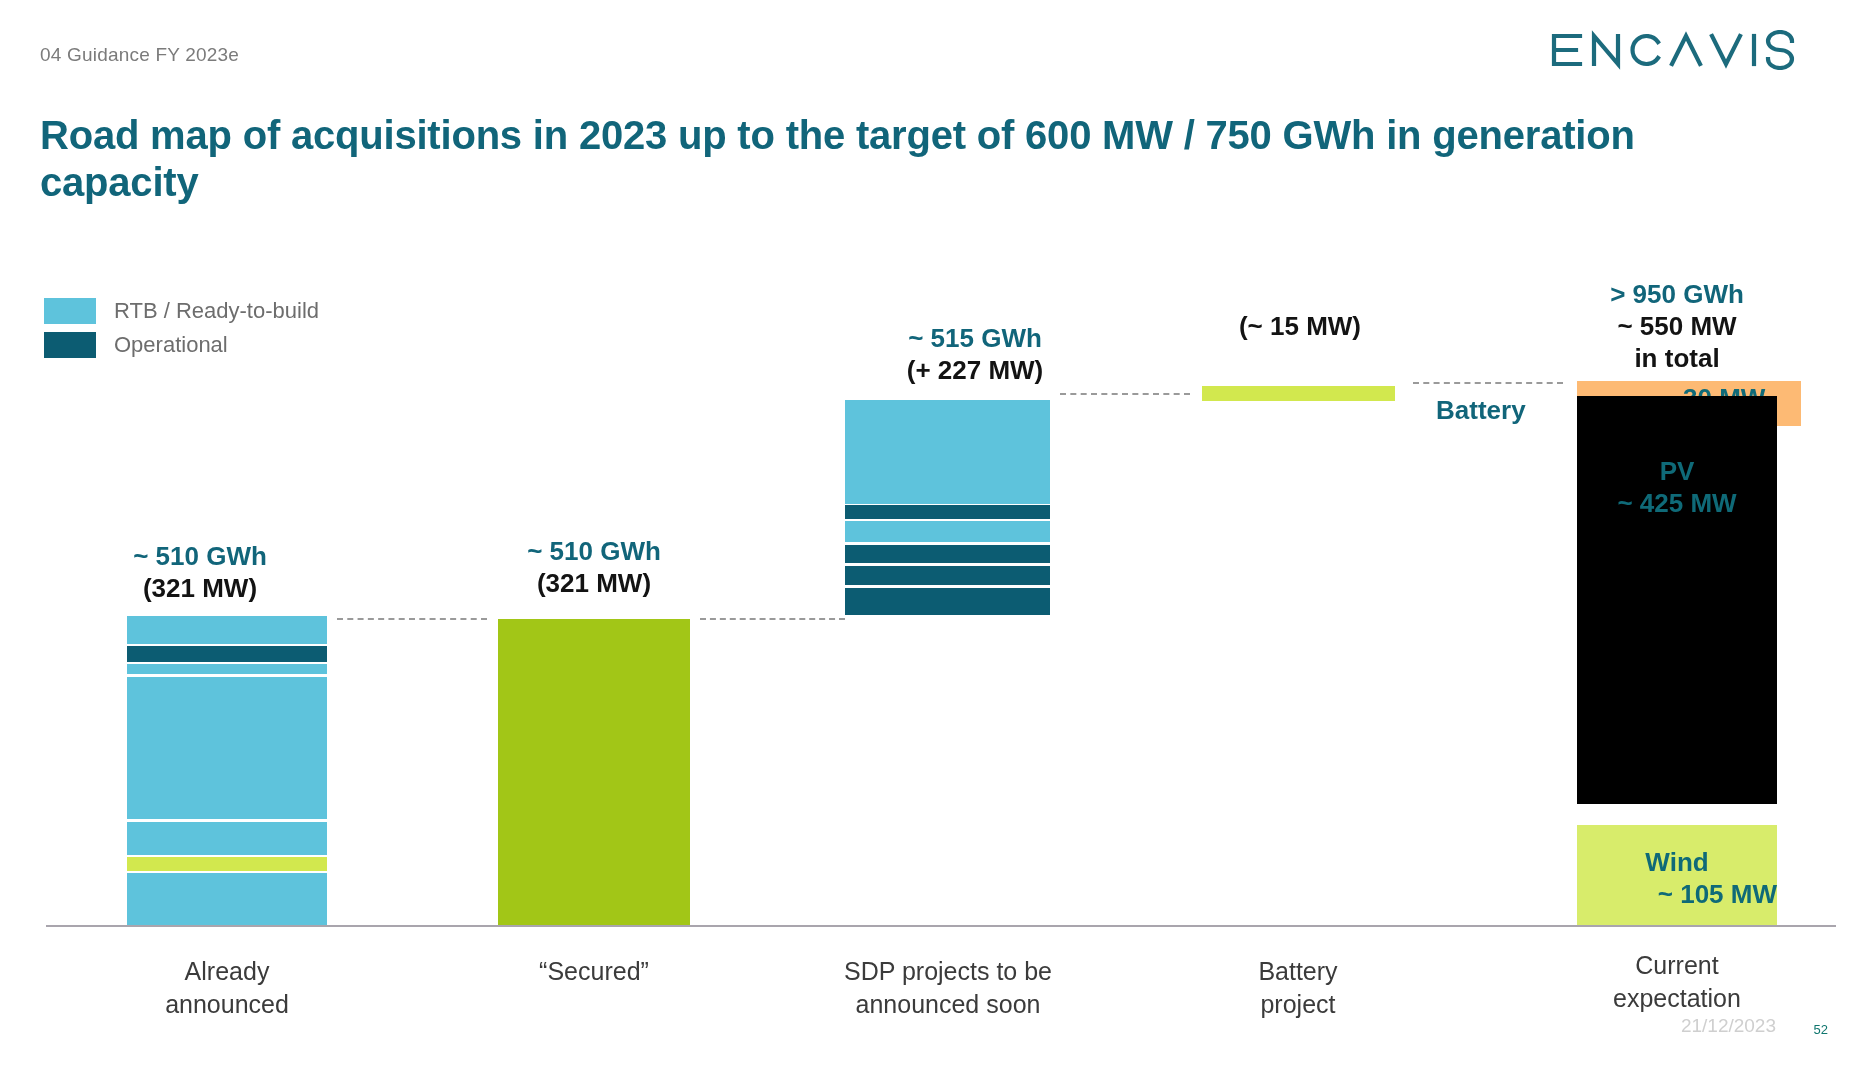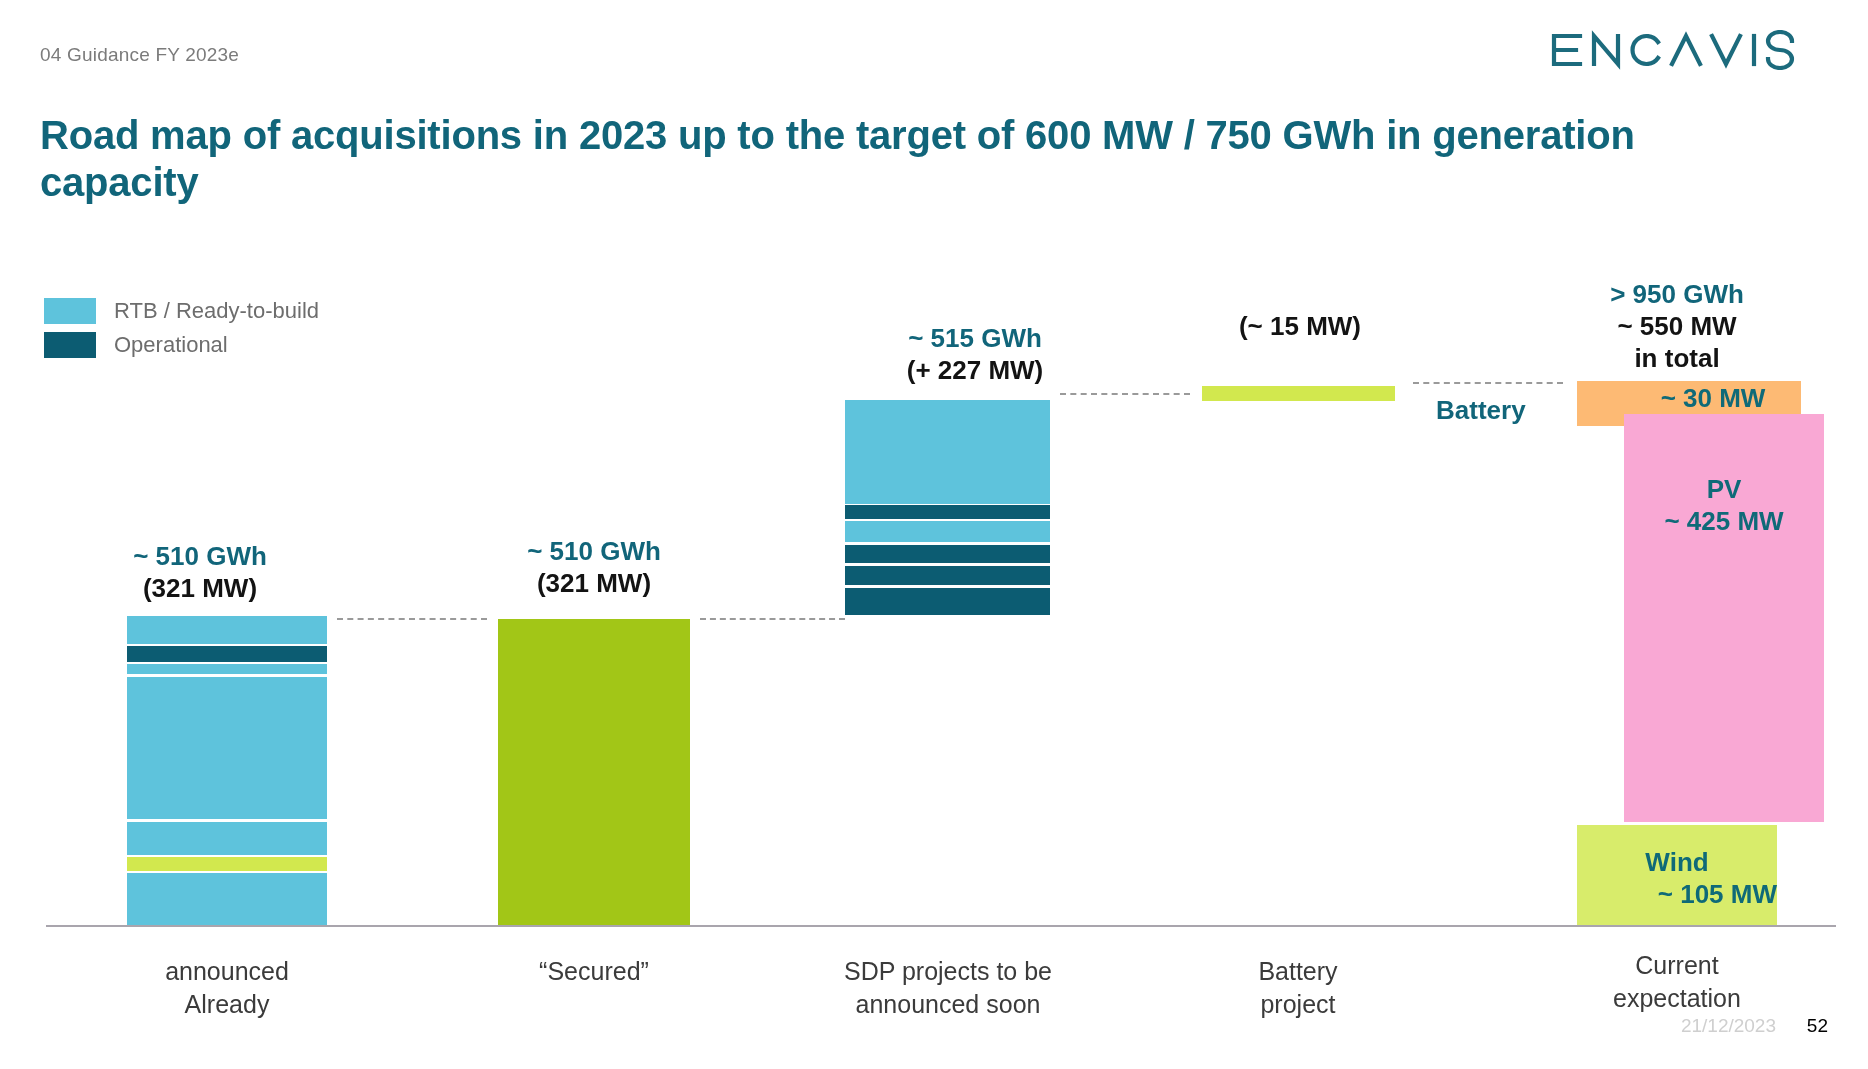--- a/index.html
+++ b/index.html
@@ -72,21 +72,21 @@
     white-space:nowrap;
   }
 
   
   .footer-date{
     position:absolute;right:92px;bottom:32px;
     font-size:19px;color:#cfcfcf;white-space:nowrap;
   }
   .footer-page{
     position:absolute;right:40px;bottom:32px;
-    font-size:19px;color:#000000;white-space:nowrap;
+    font-size:13px;color:#0f766e;white-space:nowrap;
   }
 </style>
 </head>
 <body>
 
 <div class="slide">
 
   <div class="eyebrow">04 Guidance FY 2023e</div>
 
   <div class="logo">
@@ -137,21 +137,21 @@
       <div class="seg" style="top:61px;height:142px;background:#5ec3dc;"></div>
       <div class="seg" style="top:206px;height:33px;background:#5ec3dc;"></div>
       <div class="seg" style="top:241px;height:14px;background:#d2e84e;"></div>
       <div class="seg" style="top:257px;height:42px;background:#5ec3dc;"></div>
       <div class="seg" style="top:302px;height:7px;background:#5ec3dc;"></div>
     </div>
 
     <div class="bar" style="left:127px;top:873px;width:200px;height:52px;background:#5ec3dc;"></div>
 
     <div class="catlabel" style="left:57px;top:955px;width:340px;">
-      <span><span style="display:block">announced</span><span style="display:block">Already</span></span>
+      <span><span style="display:block">Already</span><span style="display:block">announced</span></span>
     </div>
 
     <div class="connector" style="left:337px;top:618px;width:150px;"></div>
 
     <div class="valuelbl" style="left:464px;top:535px;width:260px;">
       <div class="v-gwh">~ 510 GWh</div>
       <div class="v-mw">(321 MW)</div>
     </div>
 
     <div class="bar" style="left:498px;top:619px;width:192px;height:306px;background:#a2c617;"></div>
@@ -199,21 +199,21 @@
     <div class="valuelbl" style="left:1577px;top:278px;width:200px;">
       <div class="v-gwh">&gt; 950 GWh</div>
       <div class="v-mw">~ 550 MW</div>
       <div class="v-mw">in total</div>
     </div>
 
     <div class="bar" style="left:1577px;top:381px;width:200px;height:544px;background:#ffffff;">
       <div class="seg" style="top:0px;height:45px;background:#fdba74;padding-left:24px;">
         <div class="insidelbl" style="top:2px;">~ 30 MW</div>
       </div>
-      <div class="seg" style="top:33px;height:408px;background:#f9a8d4;margin-left:47px;">
+      <div class="seg" style="top:15px;height:408px;background:#000000;">
         <div class="insidelbl" style="top:60px;">PV</div>
         <div class="insidelbl" style="top:92px;">~ 425 MW</div>
       </div>
       <div class="seg" style="top:444px;height:100px;background:#d8ec6b;">
         <div class="insidelbl" style="top:22px;">Wind</div>
         <div class="insidelbl" style="top:54px;text-align:right;">~ 105 MW</div>
       </div>
     </div>
 
     <div class="catlabel" style="left:1507px;top:933px;width:340px;margin-top:16px;">

